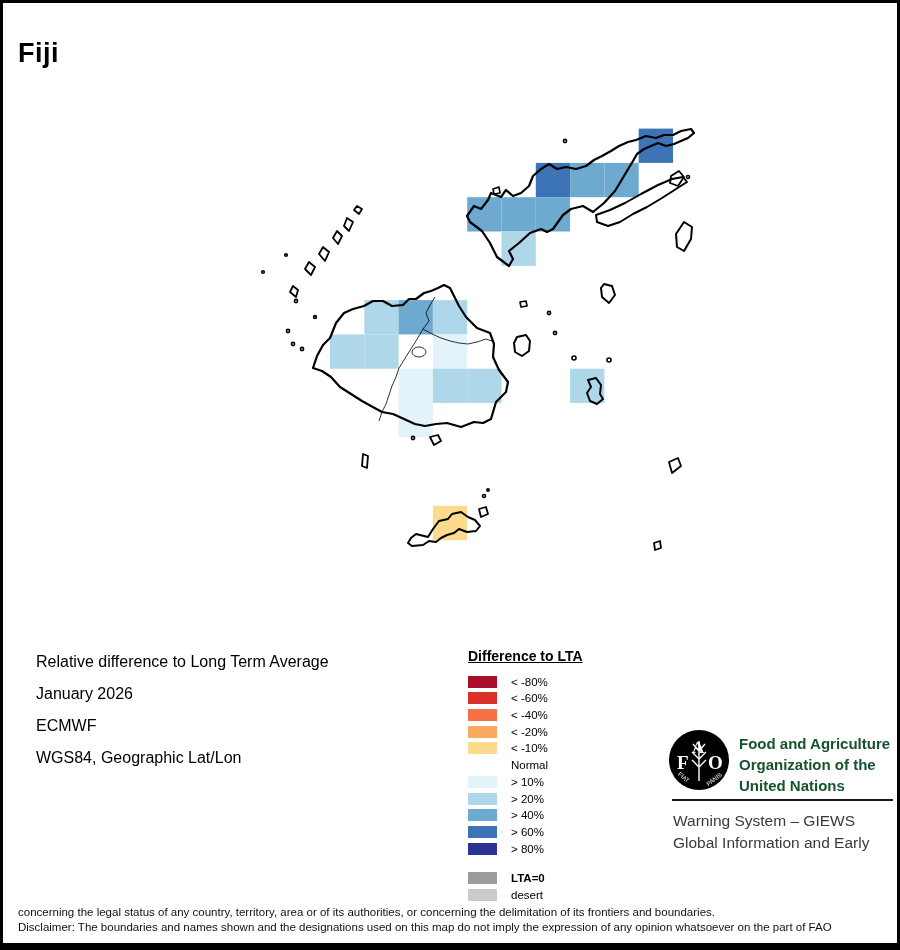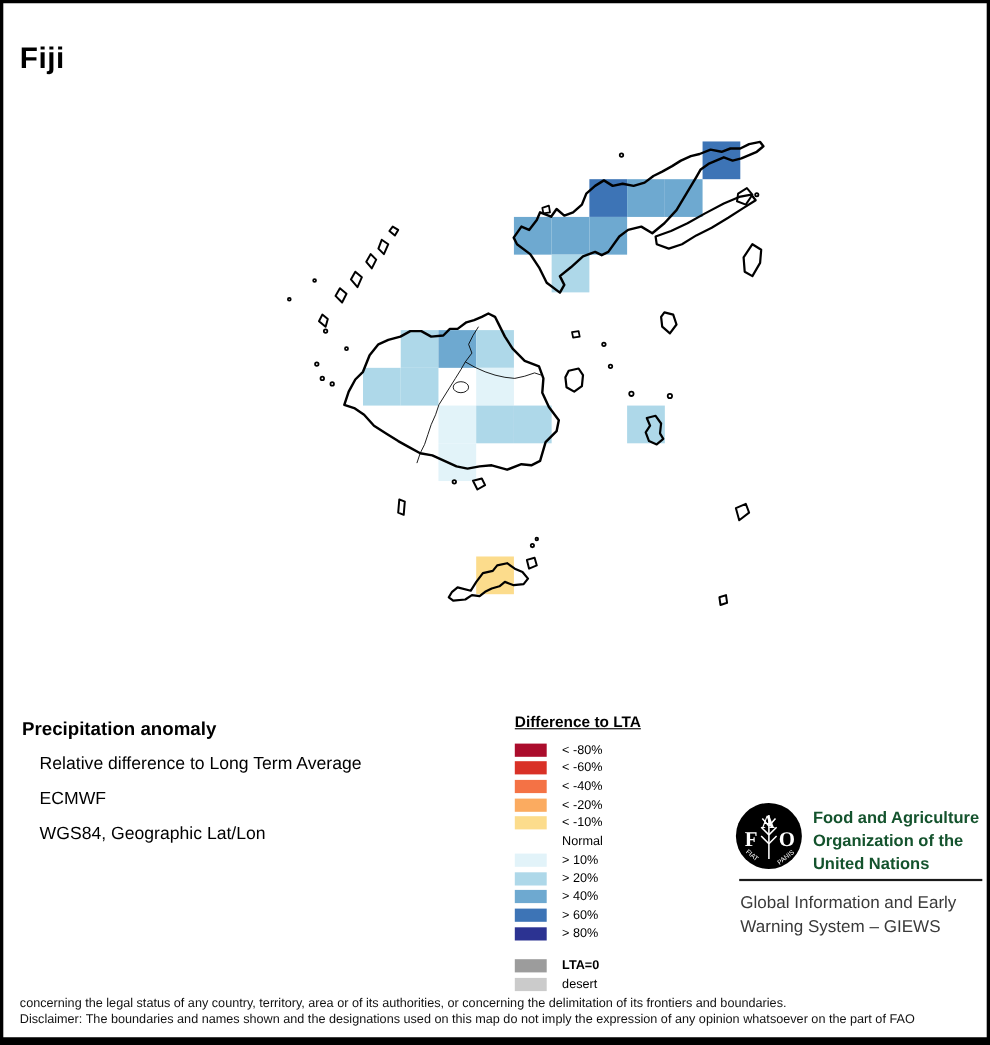--- a/index.html
+++ b/index.html
@@ -158,22 +158,22 @@
 
   <g fill="none" stroke="#000" stroke-width="0.8">
     <path d="M435,297 L430,305 L426,313 L429,321 L423,329 L419,336 L414,344 L409,352 L404,360
          L399,368 L396,377 L392,386 L389,395 L386,404 L382,412 L379,421"></path>
     <path d="M423,329 L432,334 L441,338 L450,341 L459,343 L468,344 L477,342 L486,339 L492,341"></path>
     <ellipse cx="419" cy="352" rx="7" ry="5"></ellipse>
   </g>
 </svg>
 
 <div class="info-block">
-  <p class="info-heading">Precipitation anomaly</p>
   <p class="info-line">Relative difference to Long Term Average</p>
+  <p class="info-line">January 2026</p>
   <p class="info-line">ECMWF</p>
   <p class="info-line">WGS84, Geographic Lat/Lon</p>
 </div>
 
 <div class="legend">
   <div class="legend-title">Difference to LTA</div>
   <div id="legend-items">
       <div class="legend-row">
         <span class="legend-swatch" style="background: rgb(171, 13, 44);"></span>
         <span class="legend-label">&lt; -80%</span>
@@ -244,21 +244,21 @@
     <text x="10" y="49" fill="#fff" font-size="6" transform="rotate(38 14 47)">FIAT</text>
     <text x="37" y="53" fill="#fff" font-size="6" transform="rotate(-38 45 50)">PANIS</text>
   </svg>
   <div class="fao-org">
     <div>Food and Agriculture</div>
     <div>Organization of the</div>
     <div>United Nations</div>
   </div>
   <div class="fao-sep"></div>
   <div class="fao-giews">
+    <div>Warning System – GIEWS</div>
     <div>Global Information and Early</div>
-    <div>Warning System – GIEWS</div>
   </div>
 </div>
 
 <div class="disclaimer">
   <div>concerning the legal status of any country, territory, area or of its authorities, or concerning the delimitation of its frontiers and boundaries.</div>
   <div>Disclaimer: The boundaries and names shown and the designations used on this map do not imply the expression of any opinion whatsoever on the part of FAO</div>
 </div>
 
 </body></html>

